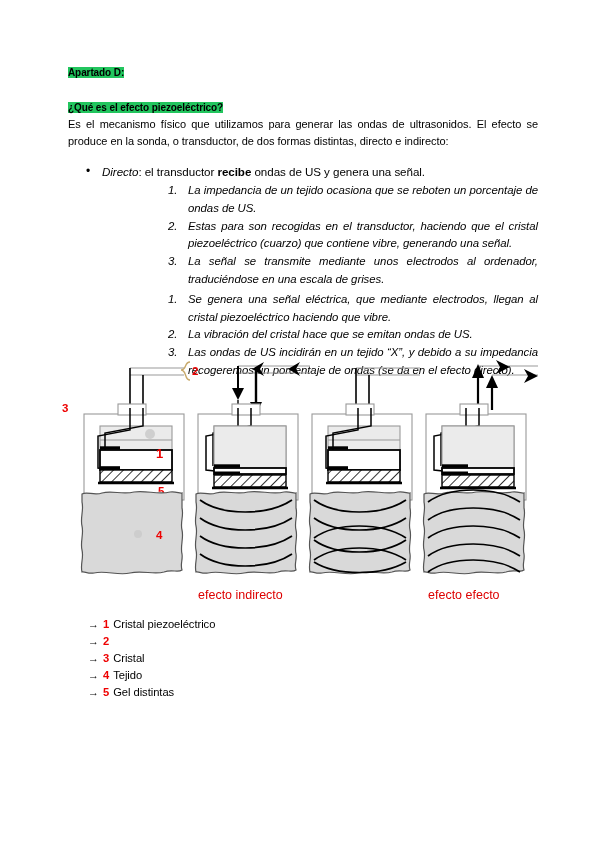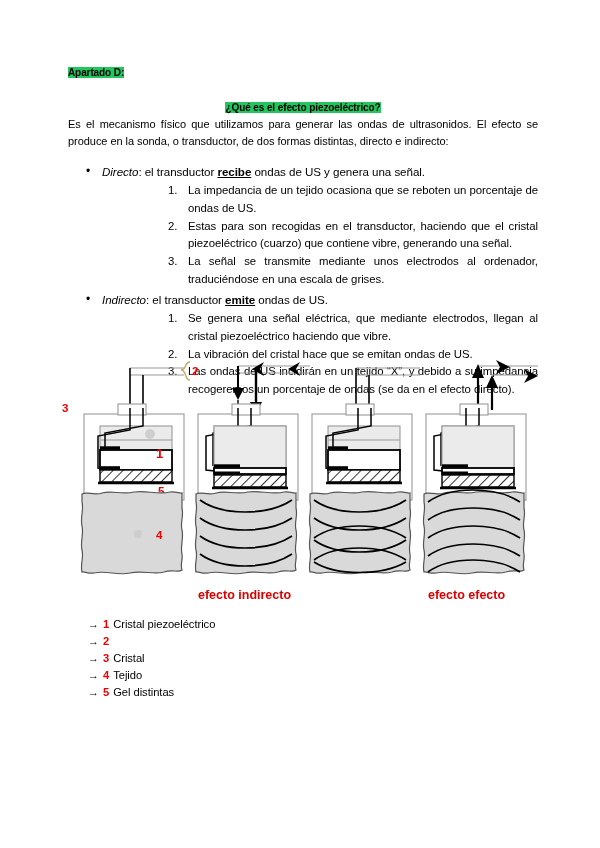--- a/index.html
+++ b/index.html
@@ -19,21 +19,21 @@
 
   .hl {
     display: inline;
     background: #22c55e;
     font-weight: bold;
     font-size: 10px;
     line-height: 1.55;
     letter-spacing: -0.1px;
   }
   .heading-row { margin: 0 0 16px 0; }
-  .heading-row2 { margin: 12px 0 1px 0; text-align: center; }
+  .heading-row2 { margin: 12px 0 1px 0; }
 
   p.body {
     margin: 0;
     font-size: 11px;
     line-height: 1.58;
     text-align: justify;
     letter-spacing: -0.05px;
   }
 
   ul.bullets { list-style: none; margin: 12px 0 0 0; padding: 0; }
@@ -46,27 +46,28 @@
     letter-spacing: -0.05px;
   }
   .bullet-line::before {
     content: "\2022";
     position: absolute;
     left: 18px;
     top: -1px;
     font-size: 12px;
   }
   .bullet-line .term { font-style: italic; }
-  .bullet-line .strong { font-weight: bold; text-decoration: underline; }
+  .bullet-line .strong { font-weight: bold; }
 
   ol.sublist {
     margin: 1px 0 2px 0;
     padding: 0 0 0 100px;
     list-style: none;
     counter-reset: sub;
+    font-style: italic;
   }
   ol.sublist > li {
     position: relative;
     counter-increment: sub;
     font-size: 11.4px;
     line-height: 1.56;
     text-align: justify;
     padding-left: 20px;
     letter-spacing: -0.05px;
   }
@@ -78,21 +79,21 @@
   }
 
   
   .figure { position: absolute; left: 60px; top: 358px; width: 482px; height: 252px; }
   .figure svg { display: block; }
 
   .captions { position: absolute; left: 60px; top: 588px; width: 482px; height: 18px; }
   .caption {
     position: absolute;
     color: #dd0000;
-    font-weight: bold;
+    font-weight: normal;
     font-size: 12.5px;
     white-space: nowrap;
   }
   .cap-indirecto { left: 138px; top: 0; }
   .cap-directo { left: 368px; top: 0; }
 
   
   .legend { position: absolute; left: 88px; top: 616px; }
   .legend-row {
     display: flex;
@@ -136,21 +137,20 @@
       <li class="bullet-item">
         <div class="bullet-line"><span class="term">Directo</span><span>: el transductor </span><span class="strong">recibe</span><span> ondas de US y genera una señal.</span></div>
         <ol class="sublist">
           <li>La impedancia de un tejido ocasiona que se reboten un porcentaje de ondas de US.</li>
           <li>Estas para son recogidas en el transductor, haciendo que el cristal piezoeléctrico (cuarzo) que contiene vibre, generando una señal.</li>
           <li>La señal se transmite mediante unos electrodos al ordenador, traduciéndose en una escala de grises.</li>
         </ol>
       </li>
 
       <li class="bullet-item">
-        <div class="bullet-line"><span class="term">Indirecto</span><span>: el transductor </span><span class="strong">emite</span><span> ondas de US.</span></div>
         <ol class="sublist">
           <li>Se genera una señal eléctrica, que mediante electrodos, llegan al cristal piezoeléctrico haciendo que vibre.</li>
           <li>La vibración del cristal hace que se emitan ondas de US.</li>
           <li>Las ondas de US incidirán en un tejido “X”, y debido a su impedancia recogeremos un porcentaje de ondas (se da en el efecto directo).</li>
         </ol>
       </li>
 
     </ul>
   </div>
 

